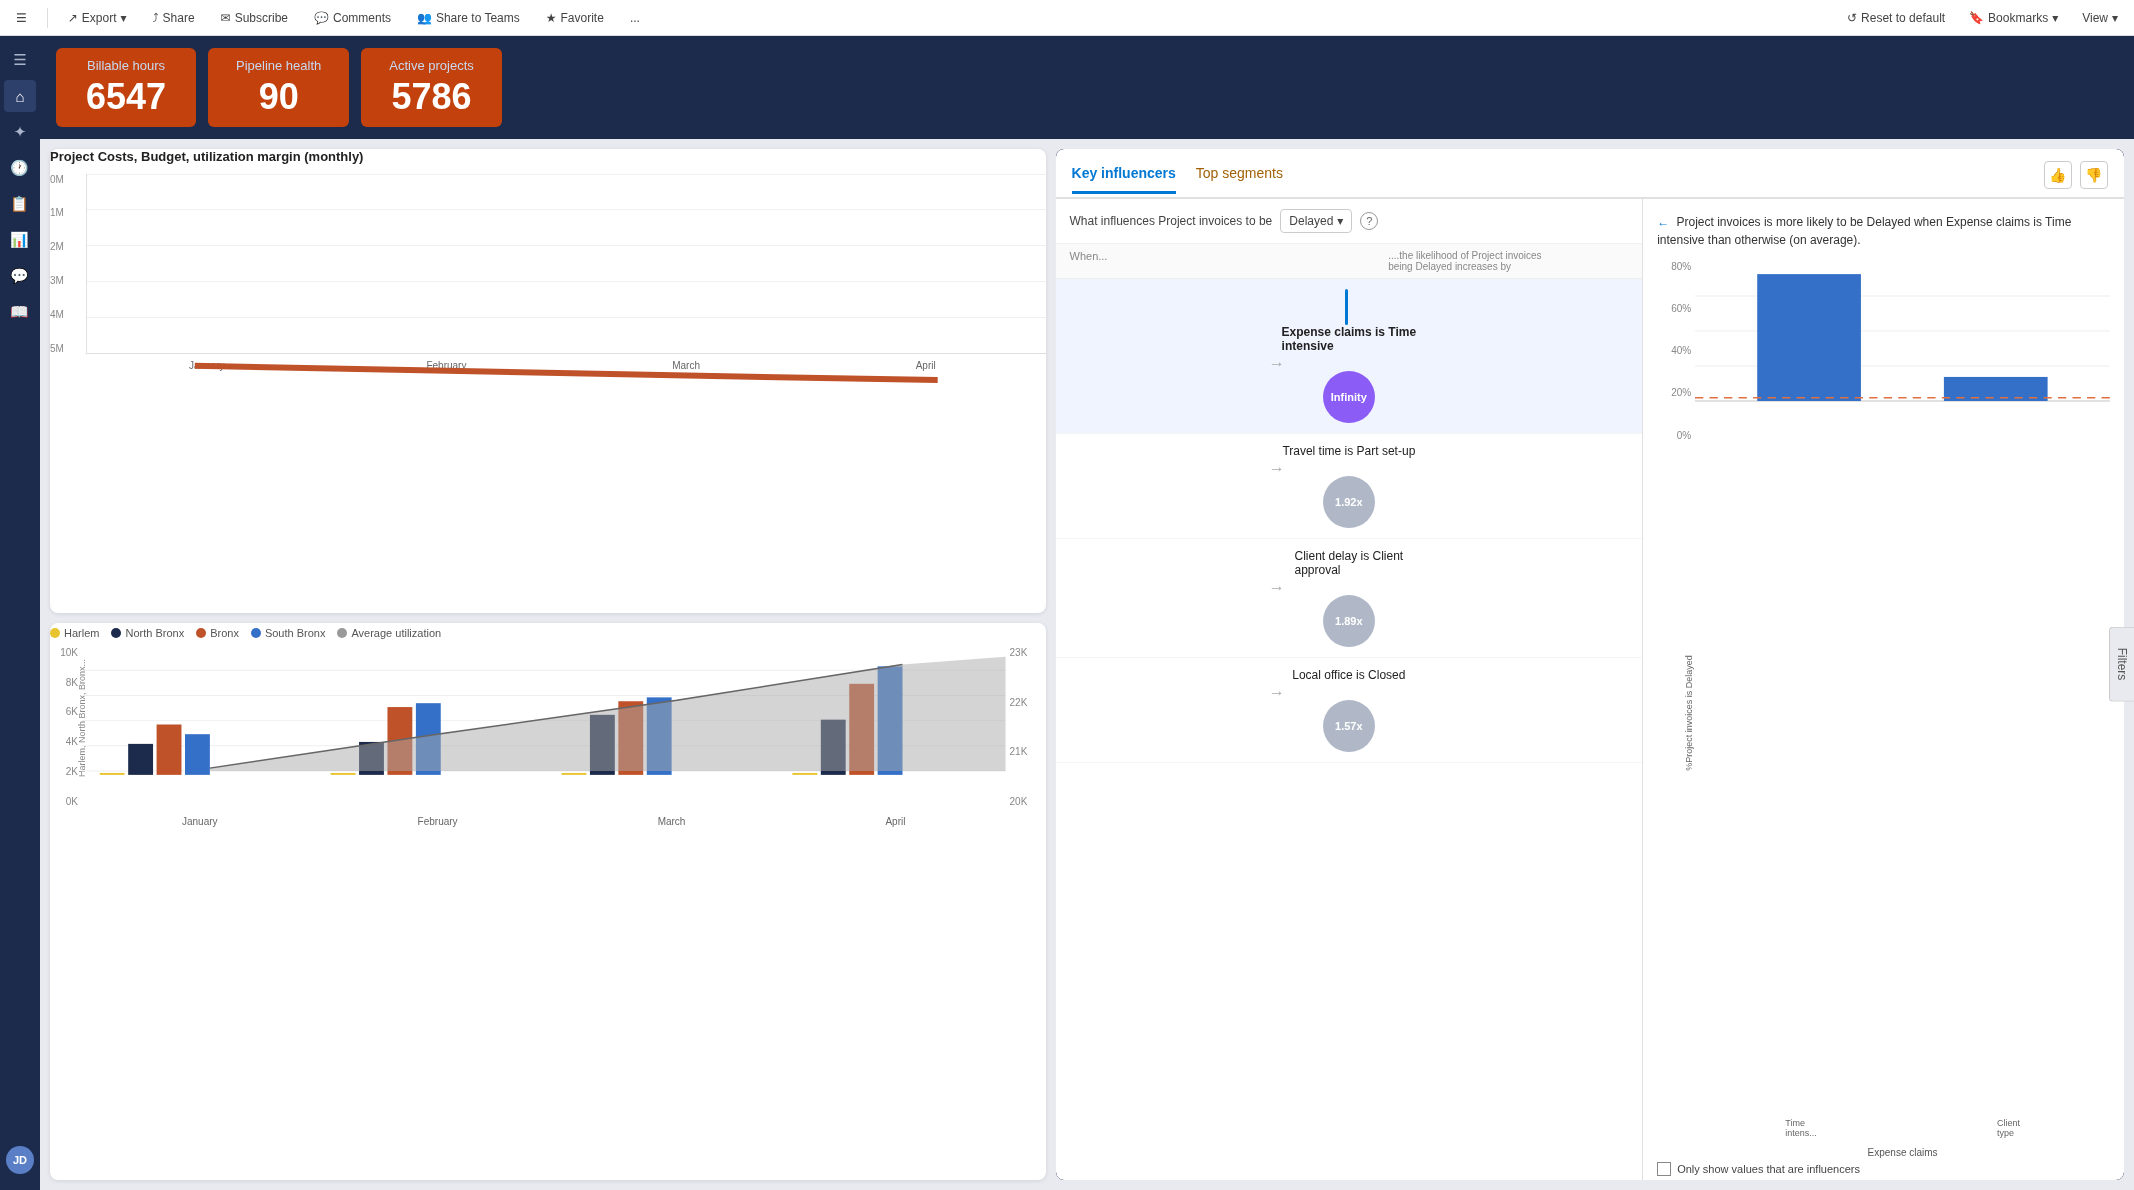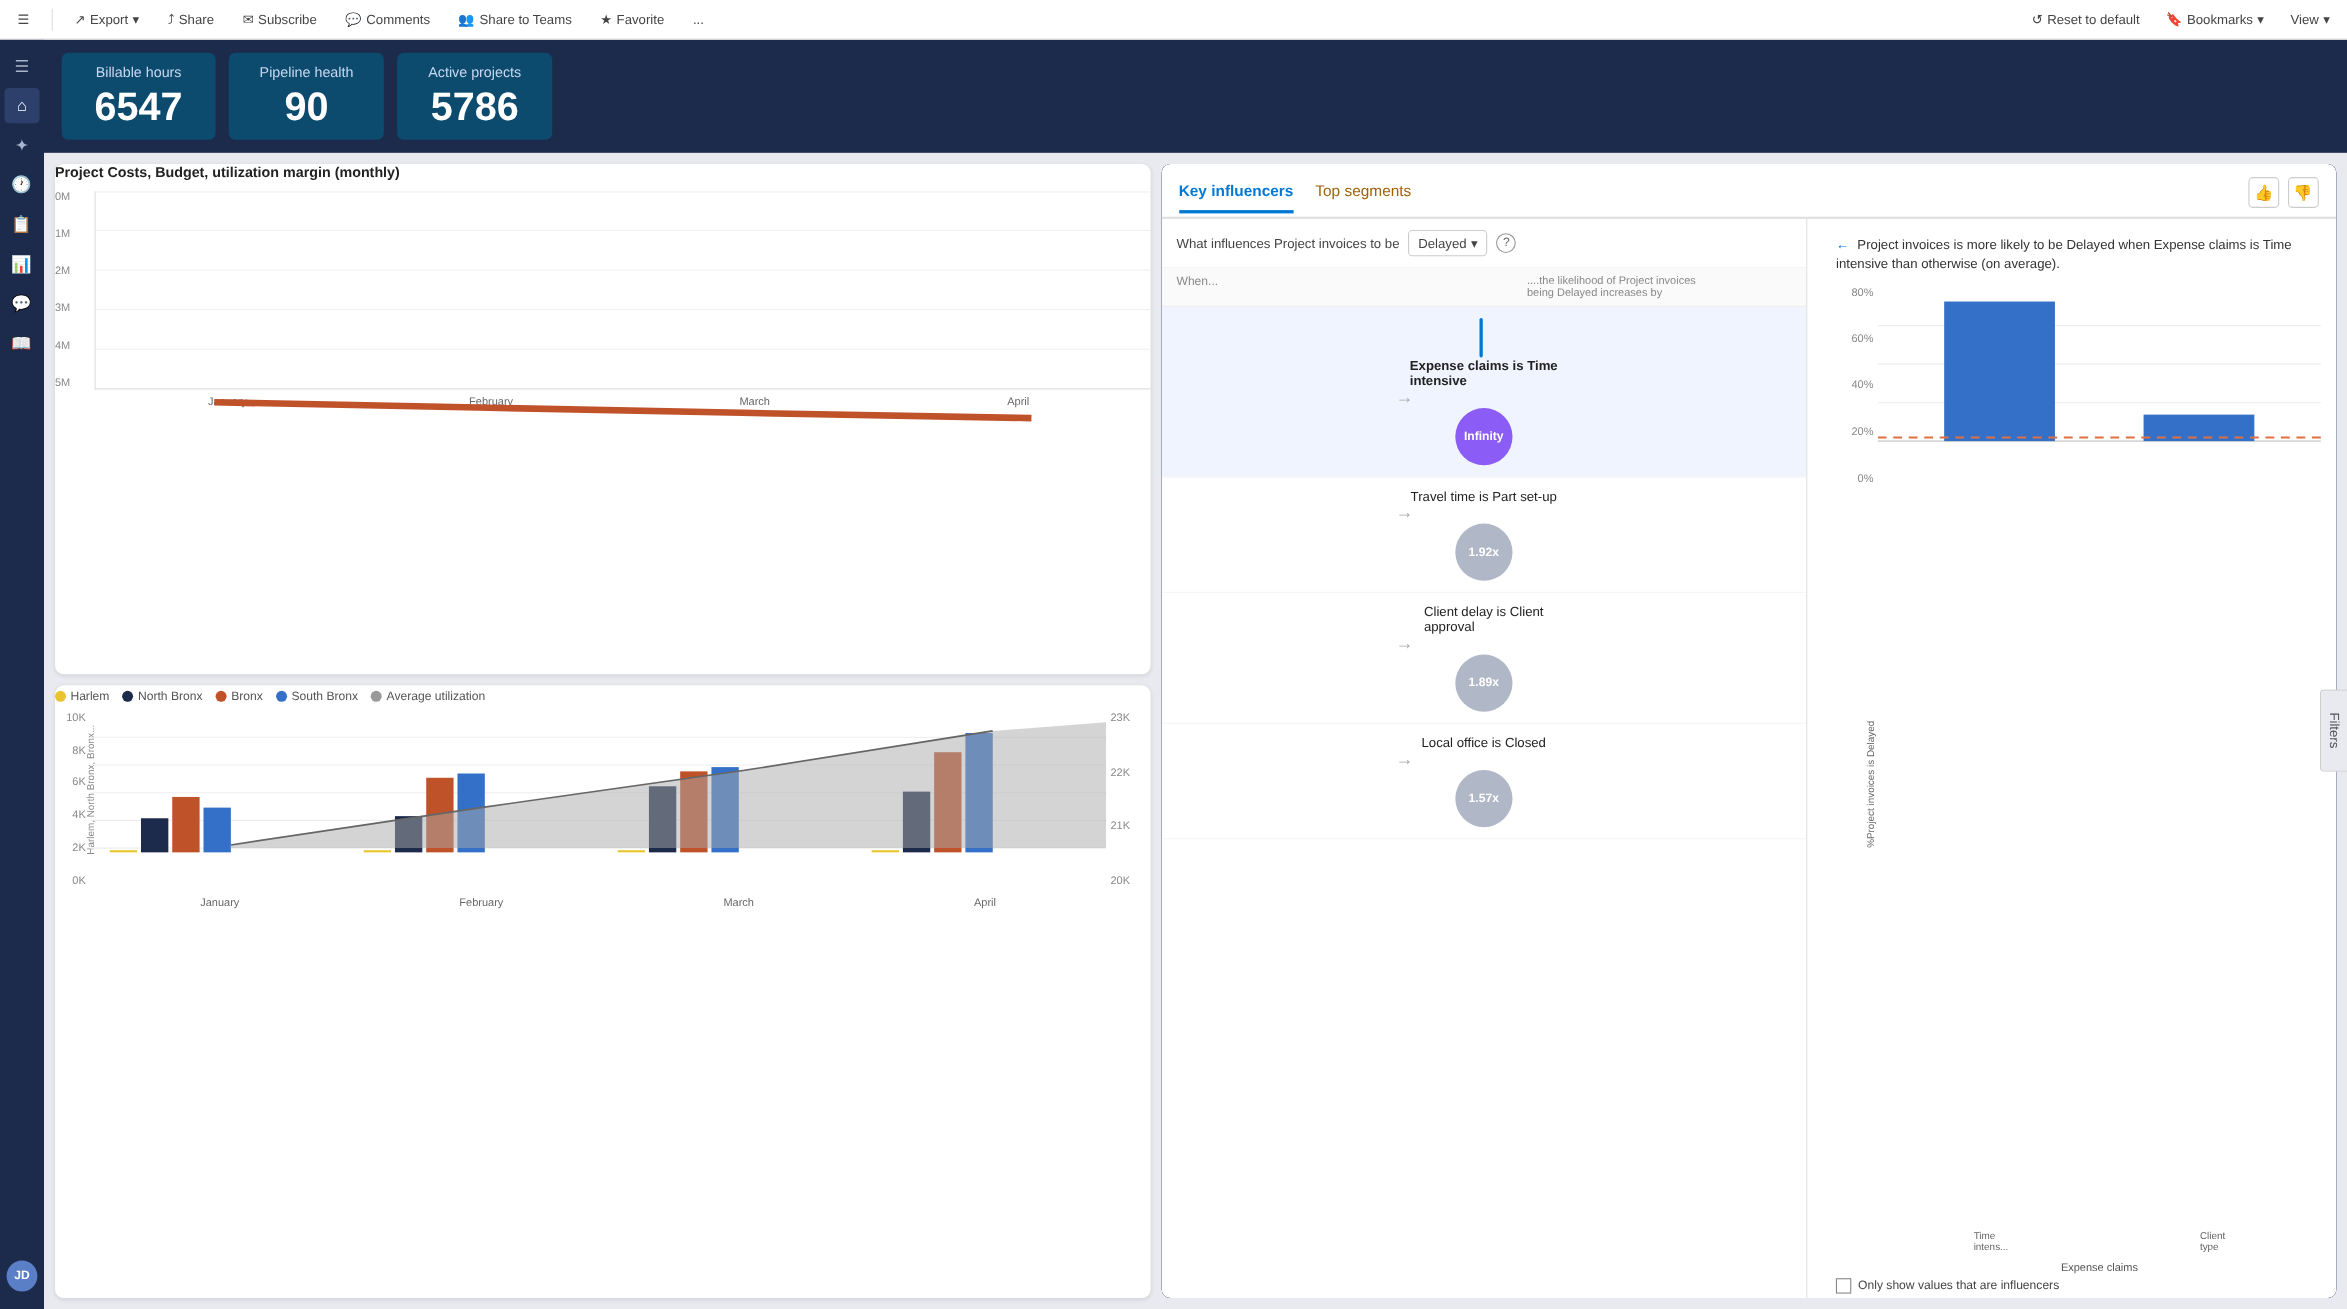--- a/index.html
+++ b/index.html
@@ -62,21 +62,21 @@
     
     .kpi-header {
       background: #1c2b4b;
       display: flex;
       align-items: center;
       padding: 12px 16px;
       gap: 12px;
       flex-shrink: 0;
     }
     .kpi-card {
-      background: #0c4a6e;
+      background: #c2410c;
       border-radius: 6px;
       padding: 10px 28px;
       color: #fff;
       text-align: center;
       min-width: 140px;
     }
     .kpi-label {
       font-size: 13px;
       font-weight: 400;
       color: #c8d8f0;
@@ -283,21 +283,20 @@
       justify-content: center;
       color: #555;
       font-size: 14px;
     }
 
     
     .ki-content {
       display: flex;
       flex: 1;
       overflow: hidden;
-      gap: 12px;
     }
 
     
     .ki-list {
       width: 55%;
       border-right: 1px solid #e0e0e0;
       display: flex;
       flex-direction: column;
       overflow: hidden;
     }

